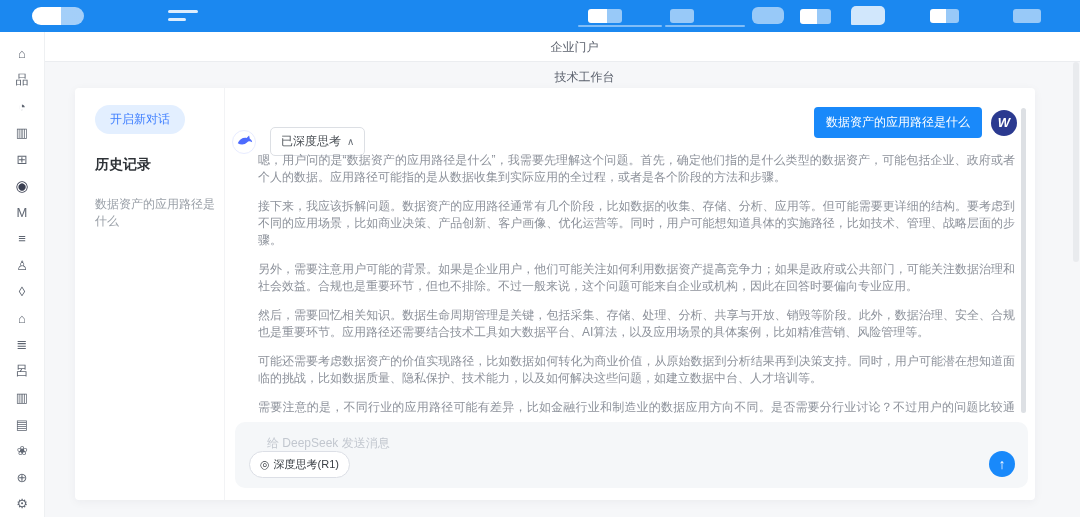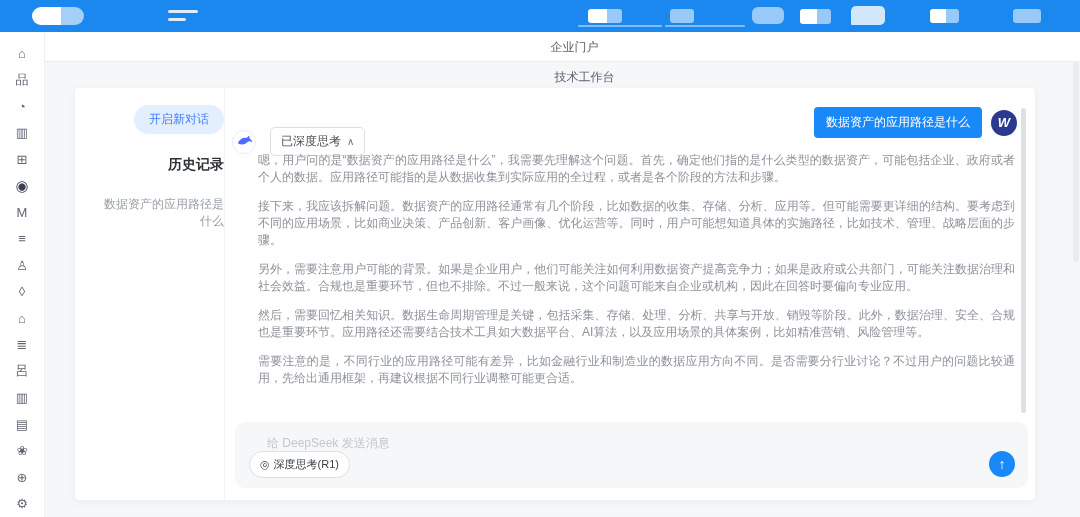--- a/index.html
+++ b/index.html
@@ -29,21 +29,21 @@
     border-bottom:1px solid #ebedf0; display:flex; align-items:center;flex-direction:column; }
   .tab { font-size:12px; color:#595f6b; margin-left:44px; height:30px; line-height:30px; position:relative; cursor:pointer; }
   .tab.active { color:#a16207; }
   .tab.active::after { content:""; position:absolute; left:0; right:0; bottom:0; height:2px; background:#1989fa; }
 
   
   .card { position:absolute; left:75px; top:88px; width:960px; height:412px; background:#fff;
     border-radius:4px; box-shadow:0 2px 10px rgba(30,40,60,.05); }
 
   
-  .histpanel { position:absolute; left:0; top:0; width:150px; height:412px; border-right:1px solid #f2f3f5; padding:17px 0 0 20px;text-align:right; }
+  .histpanel { position:absolute; left:0; top:0; width:150px; height:412px; border-right:1px solid #f2f3f5; padding:17px 0 0 20px; }
   .new-chat { display:inline-block; background:#e3efff; color:#3d7eff; font-size:12px;
     padding:6px 15px; border-radius:15px; cursor:pointer; }
   .hist-title { margin-top:22px; font-size:14px; color:#2f3338; font-weight:bold; }
   .hist-item { margin-top:22px; font-size:12px; color:#9aa0a8; cursor:pointer; }
 
   
   .chatcol { position:absolute; left:150px; top:0; width:810px; height:412px; }
   .userrow { position:absolute; right:18px; top:19px; display:flex; align-items:center; }
   .userbubble { background:#1989fa; color:#fff; font-size:12px; padding:7px 12px; border-radius:4px; cursor:pointer; }
   .avatar { width:26px; height:26px; border-radius:50%; background:#2b3a90; color:#fff; margin-left:9px;
@@ -145,20 +145,21 @@
       <span class="thought-btn">
         <span>已深度思考</span><span class="chev">∧</span>
       </span>
     </div>
 
     <div class="answer">
       <p>嗯，用户问的是“数据资产的应用路径是什么”，我需要先理解这个问题。首先，确定他们指的是什么类型的数据资产，可能包括企业、政府或者个人的数据。应用路径可能指的是从数据收集到实际应用的全过程，或者是各个阶段的方法和步骤。</p>
       <p>接下来，我应该拆解问题。数据资产的应用路径通常有几个阶段，比如数据的收集、存储、分析、应用等。但可能需要更详细的结构。要考虑到不同的应用场景，比如商业决策、产品创新、客户画像、优化运营等。同时，用户可能想知道具体的实施路径，比如技术、管理、战略层面的步骤。</p>
       <p>另外，需要注意用户可能的背景。如果是企业用户，他们可能关注如何利用数据资产提高竞争力；如果是政府或公共部门，可能关注数据治理和社会效益。合规也是重要环节，但也不排除。不过一般来说，这个问题可能来自企业或机构，因此在回答时要偏向专业应用。</p>
       <p>然后，需要回忆相关知识。数据生命周期管理是关键，包括采集、存储、处理、分析、共享与开放、销毁等阶段。此外，数据治理、安全、合规也是重要环节。应用路径还需要结合技术工具如大数据平台、AI算法，以及应用场景的具体案例，比如精准营销、风险管理等。</p>
+      <p>可能还需要考虑数据资产的价值实现路径，比如数据如何转化为商业价值，从原始数据到分析结果再到决策支持。同时，用户可能潜在想知道面临的挑战，比如数据质量、隐私保护、技术能力，以及如何解决这些问题，如建立数据中台、人才培训等。</p>
       <p>需要注意的是，不同行业的应用路径可能有差异，比如金融行业和制造业的数据应用方向不同。是否需要分行业讨论？不过用户的问题比较通用，先给出通用框架，再建议根据不同行业调整可能更合适。</p>
 
     </div>
 
     <div class="chat-scrollbar"></div>
   </div>
 
   <div class="inputbox">
     <div class="placeholder">给 DeepSeek 发送消息</div>
     <div class="deepthink">

